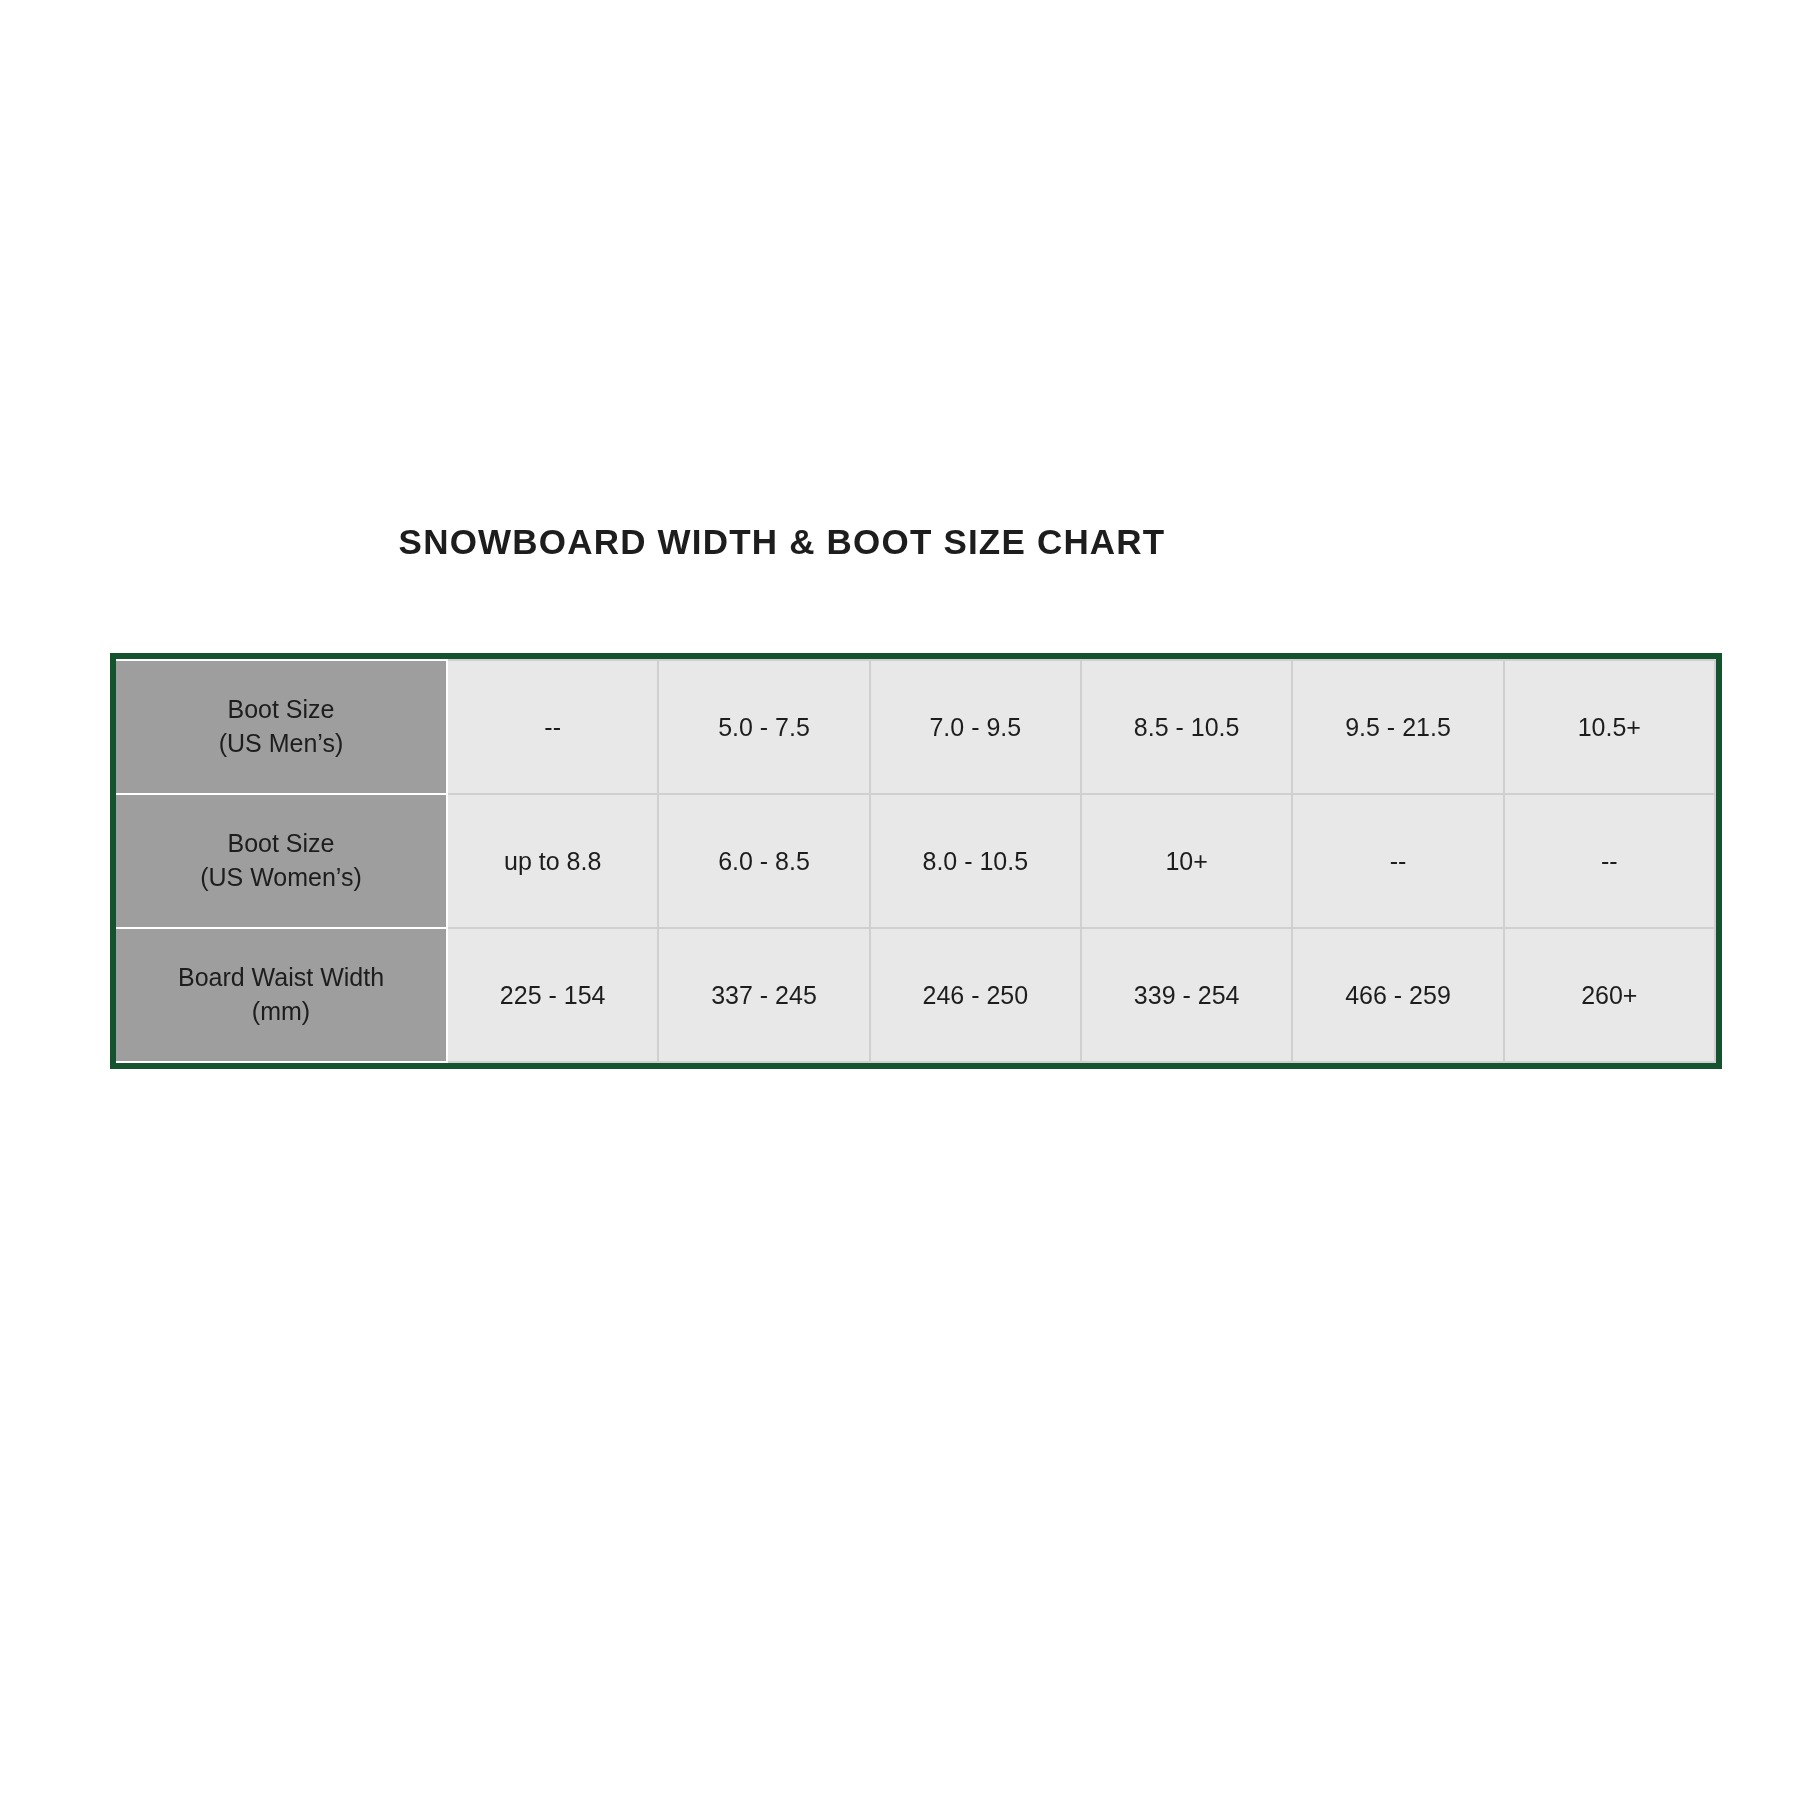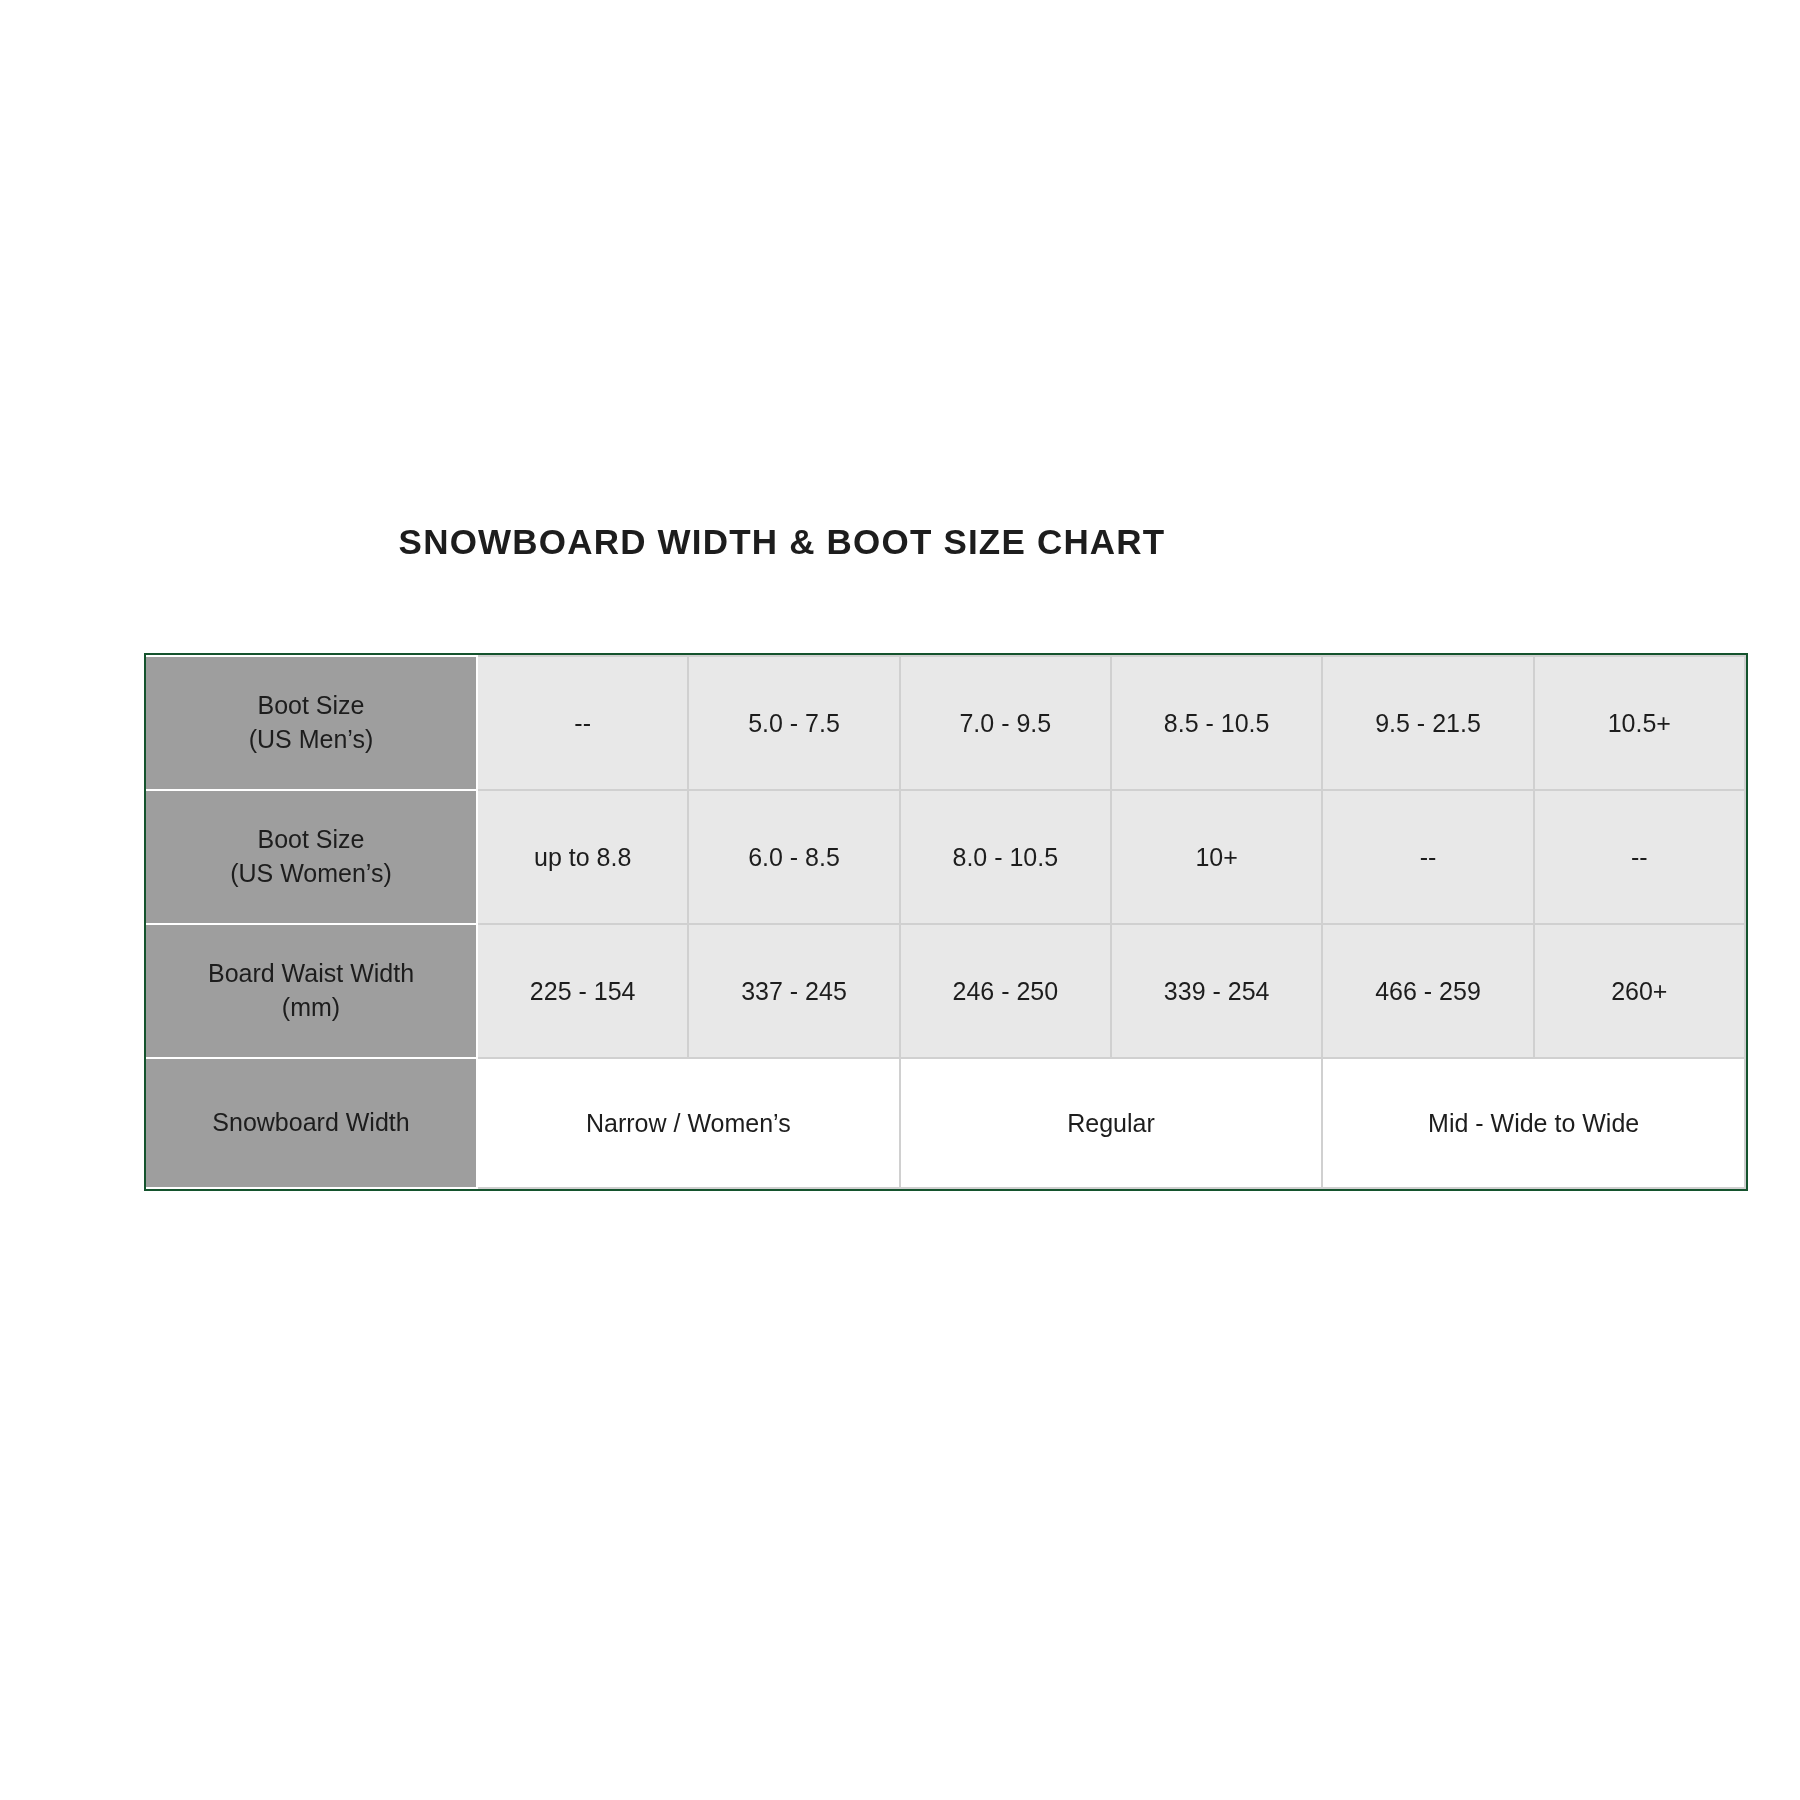--- a/index.html
+++ b/index.html
@@ -93,23 +93,22 @@
     background: #ffffff;
     color: #5bbd5b;
     font-size: 25px;
   }
 
   tr.r1 td, tr.r2 td, tr.r3 td { height: 132px; }
   tr.r4 td { height: 128px; }
 
   
   #chart-table-wrap {
-    border: 2px solid #14532d;
+    border: 6px solid #14532d;
     box-sizing: content-box;
-    margin-left: 34px;
   }
   table.size-chart td.cell, table.size-chart td.merged {
     border: 2px solid #d0d0d0;
   }
   table.size-chart td.rowhead {
     border: 2px solid #ffffff;
     border-left: none;
   }
 </style>
 </head>
@@ -156,25 +155,17 @@
             <div>(mm)</div>
           </td>
           <td class="cell">225 - 154</td>
           <td class="cell">337 - 245</td>
           <td class="cell">246 - 250</td>
           <td class="cell">339 - 254</td>
           <td class="cell">466 - 259</td>
           <td class="cell">260+</td>
         </tr>
 
-        <tr class="r4">
-          <td class="rowhead">
-            <div>Snowboard Width</div>
-          </td>
-          <td class="merged" colspan="2">Narrow / Women’s</td>
-          <td class="merged" colspan="2">Regular</td>
-          <td class="merged" colspan="2">Mid - Wide to Wide</td>
-        </tr>
       </tbody>
     </table>
   </div>
 
 </div>
 
 </body></html>

